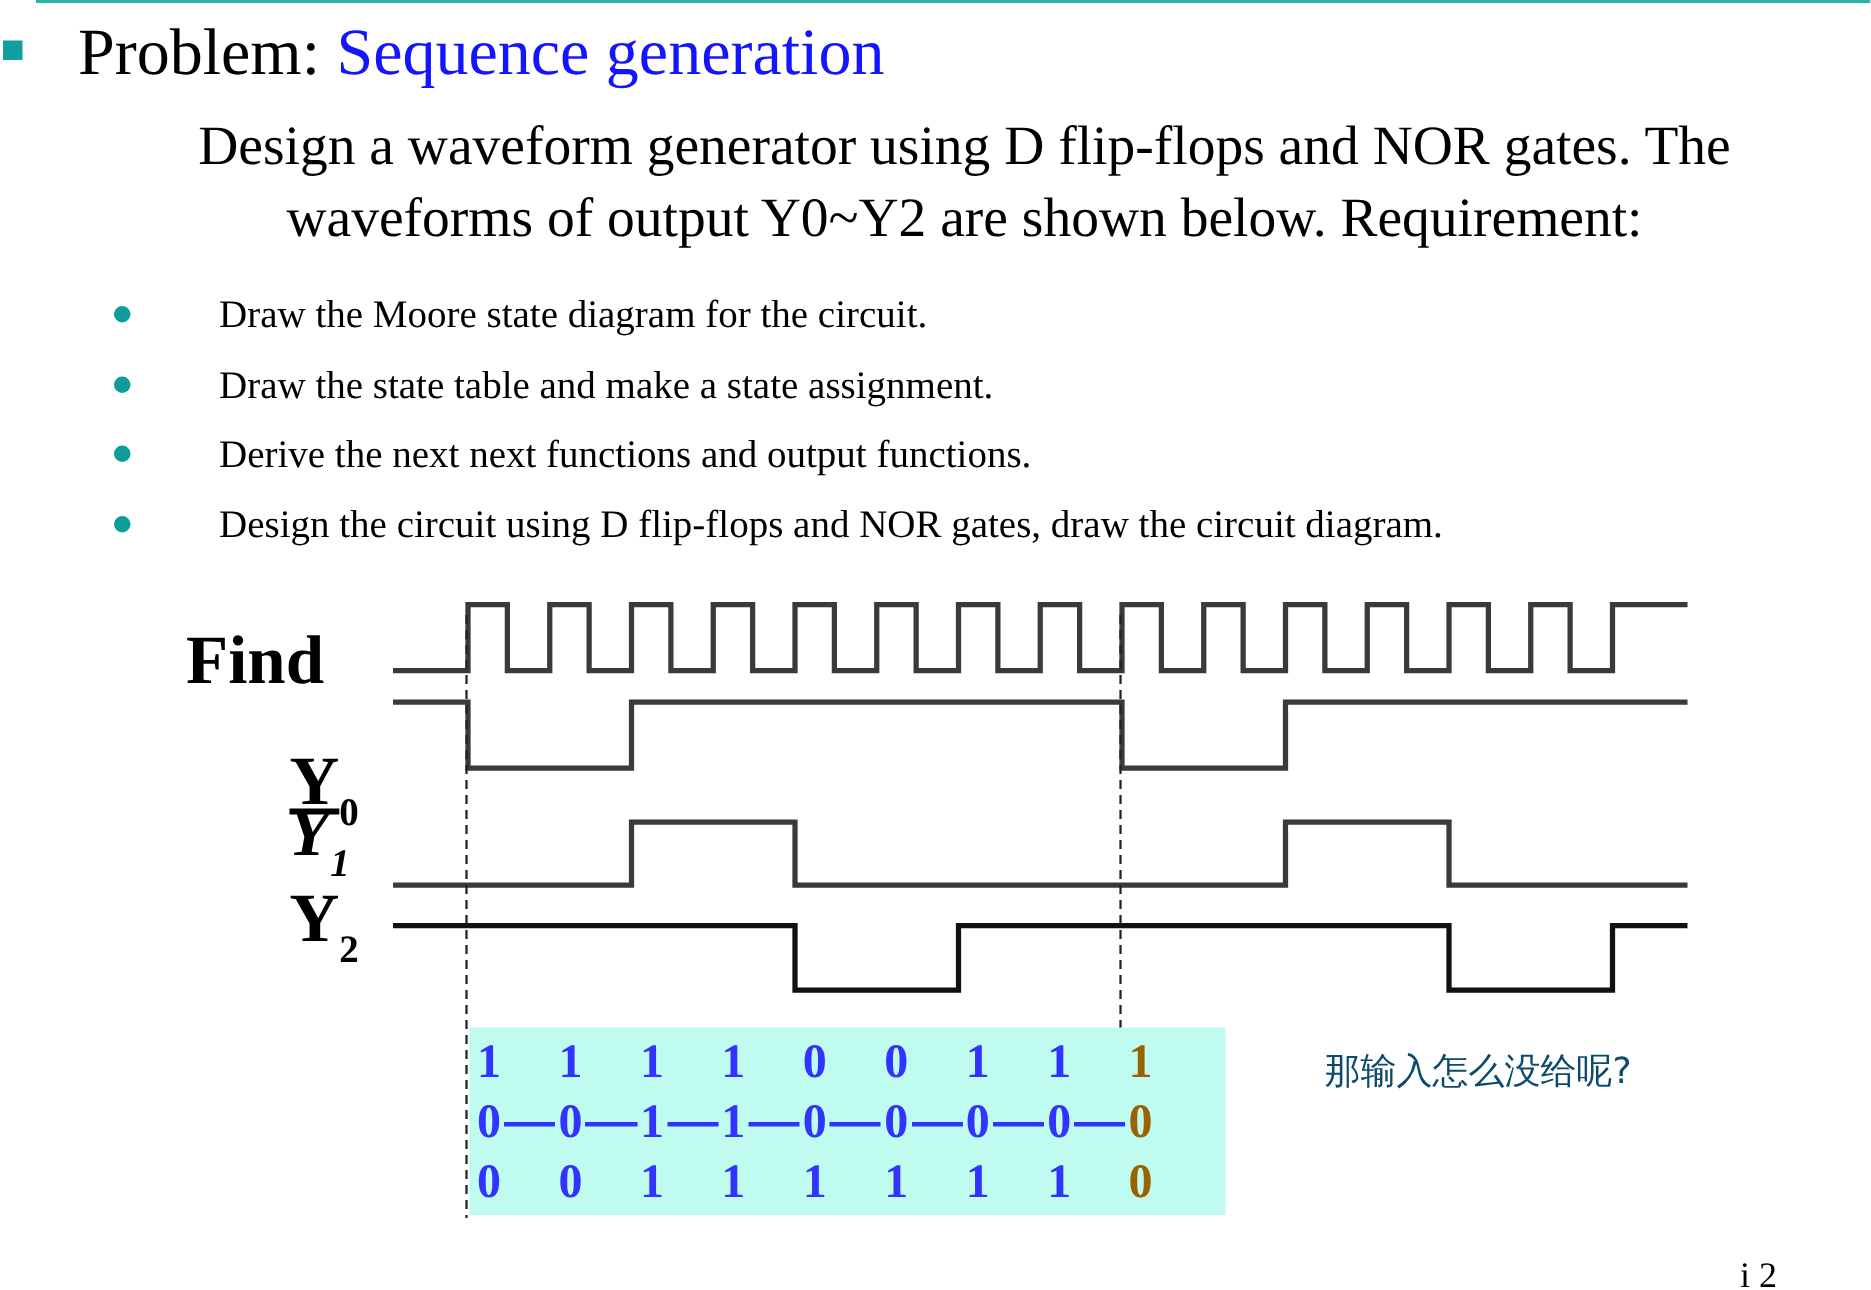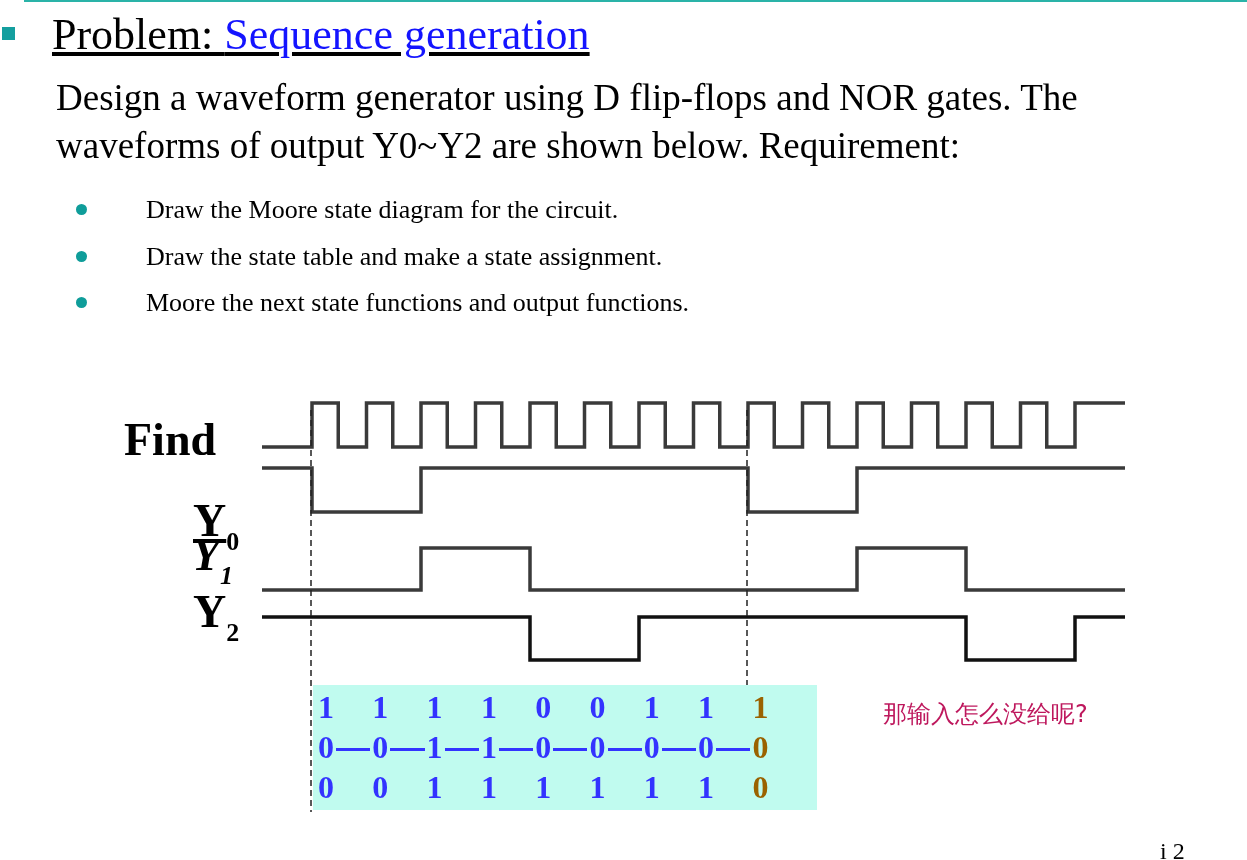--- a/index.html
+++ b/index.html
@@ -4,50 +4,51 @@
 <style>
   html, body { margin: 0; padding: 0; }
   body {
     width: 1247px; height: 860px; position: relative; overflow: hidden;
     background: #ffffff;
     font-family: "Liberation Serif", "DejaVu Serif", serif;
     color: #000;
   }
   .top-rule { position: absolute; left: 24px; right: 0; top: 0; height: 2px; background: #2ab3a8; }
   .title-bullet { position: absolute; left: 2px; top: 27px; width: 13px; height: 13px; background: #149f9f; }
-  .title { position: absolute; left: 52px; top: 9px; font-size: 44px; line-height: 52px; white-space: nowrap; text-decoration: underline; }
+  .title { position: absolute; left: 52px; top: 9px; font-size: 44px; line-height: 52px; white-space: nowrap; }
   .title .accent { color: #1414ff; }
-  .desc { position: absolute; left: 56px; top: 74px; font-size: 37px; line-height: 48px; width: 1150px; }
+  .desc { position: absolute; left: 68px; top: 74px; font-size: 37px; line-height: 48px; width: 1150px; text-align: center; }
   .req-list { position: absolute; left: 60px; top: 176px; margin: 14px; padding: 0; list-style: none; }
   .req-item { position: relative; height: 46.5px; font-size: 26px; line-height: 40px; padding-left: 72px; white-space: nowrap; }
   .req-dot { position: absolute; left: 2px; top: 14px; width: 11px; height: 11px; border-radius: 50%; background: #0f9d9a; }
   .wave-svg { position: absolute; left: 0; top: 0; }
   .sig-label { position: absolute; font-weight: bold; font-size: 46px; line-height: 46px; }
   .sig-label sub { font-size: 26px; vertical-align: -14px; }
   .seq-box { position: absolute; left: 313px; top: 685px; width: 504px; height: 125px; background: #c0fbef; }
   .seq-row { position: absolute; left: 0; font-weight: bold; font-size: 32px; line-height: 36px; color: #3333ff; }
   .seq-cell { position: absolute; top: 0; width: 20px; text-align: center; }
   .seq-cell.last { color: #9a6200; }
   .seq-link { position: absolute; top: 19px; height: 3px; background: #3333ff; }
-  .note { position: absolute; left: 883px; top: 698px; font-family: "DejaVu Sans", sans-serif; font-size: 24px; color: #be185d; white-space: nowrap; }
+  .note { position: absolute; left: 883px; top: 698px; font-family: "DejaVu Sans", sans-serif; font-size: 24px; color: #0c4a6e; white-space: nowrap; }
   .page-num { position: absolute; left: 1160px; top: 838px; font-size: 24px; white-space: nowrap; }
 </style>
 </head>
 <body>
 
 <div class="top-rule"></div>
 <div class="title-bullet"></div>
 <div class="title"><span>Problem: </span><span class="accent">Sequence generation</span></div>
 
 <div class="desc">Design a waveform generator using D flip-flops and NOR gates. The waveforms of output Y0~Y2 are shown below.  Requirement:</div>
 
 <ul class="req-list">
   <li class="req-item"><span class="req-dot"></span><span>Draw the Moore state diagram for the circuit.</span></li>
   <li class="req-item"><span class="req-dot"></span><span>Draw the state table and make a state assignment.</span></li>
-  <li class="req-item"><span class="req-dot"></span><span>Moore the next state functions and output functions.</span></li>
+  <li class="req-item"><span class="req-dot"></span><span>Derive the next next functions and output functions.</span></li>
+  <li class="req-item"><span class="req-dot"></span><span>Design the circuit using D flip-flops and NOR gates, draw the circuit diagram.</span></li>
 </ul>
 
 <div class="sig-label" style="left:124px; top:417px;">Find</div>
 <div class="sig-label" style="left:193px; top:498px;text-decoration:underline;"><span>Y</span><sub>0</sub></div>
 <div class="sig-label" style="left:192px; top:532px;font-style:italic;"><span>Y</span><sub>1</sub></div>
 <div class="sig-label" style="left:193px; top:589px;text-align:right;"><span>Y</span><sub>2</sub></div>
 
 <div class="seq-box">
   <div class="seq-row" style="top:4px; width:100%;">
       <span class="seq-cell" style="left: 3px;">1</span>

